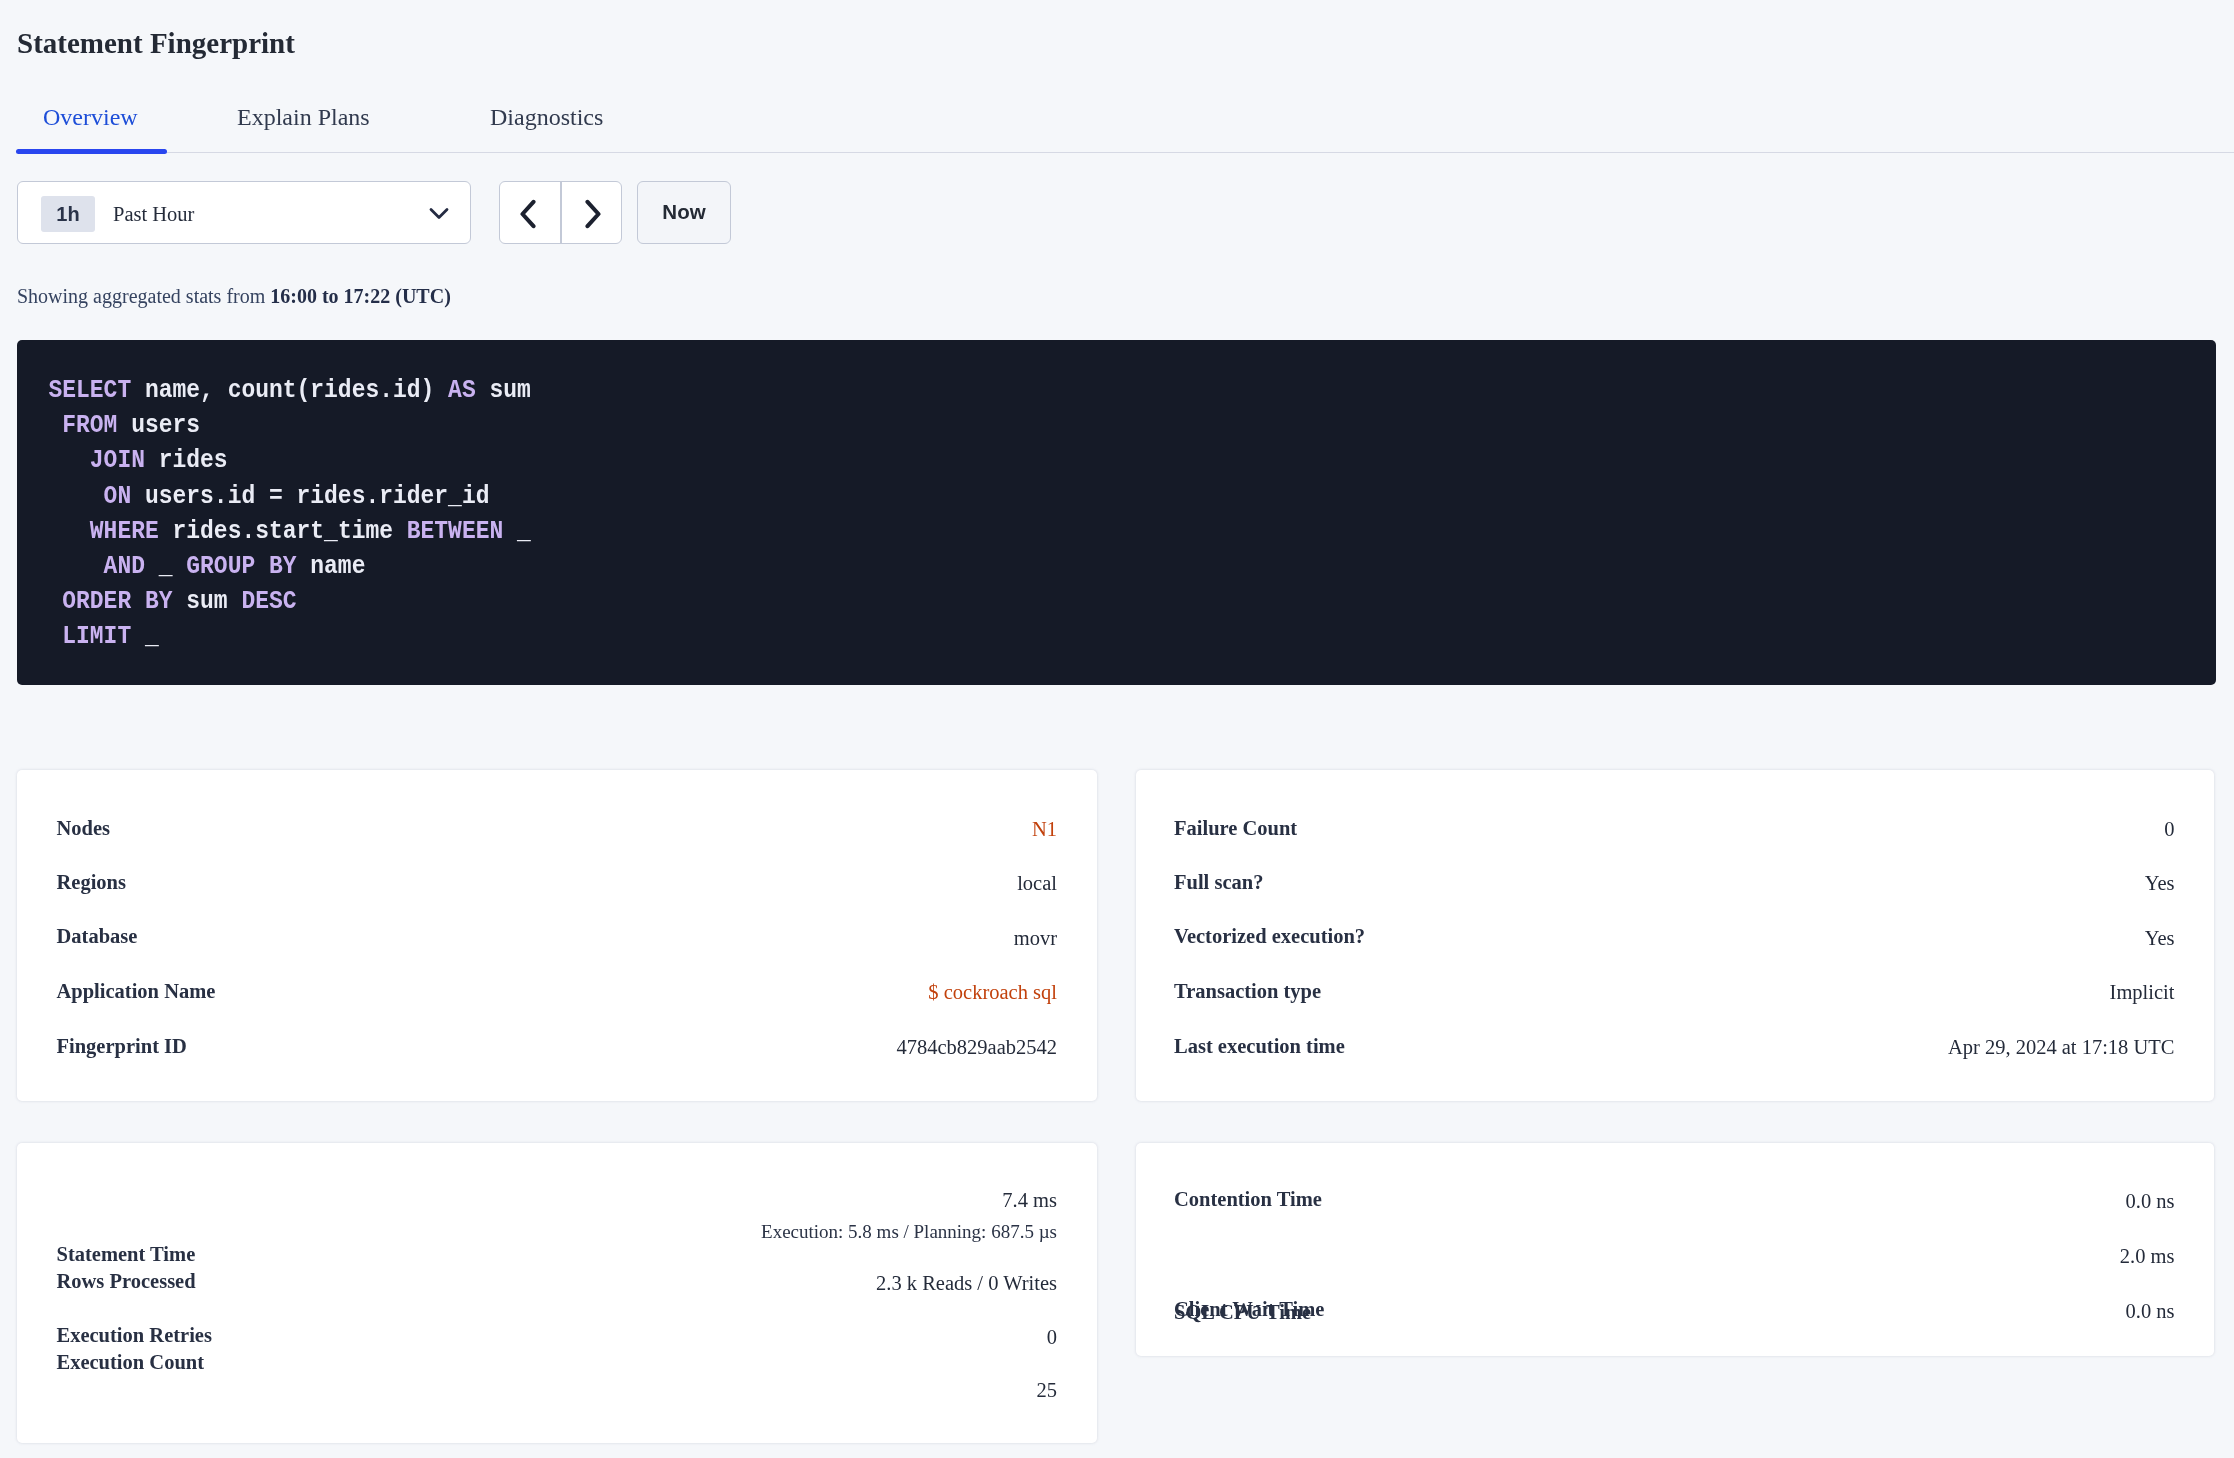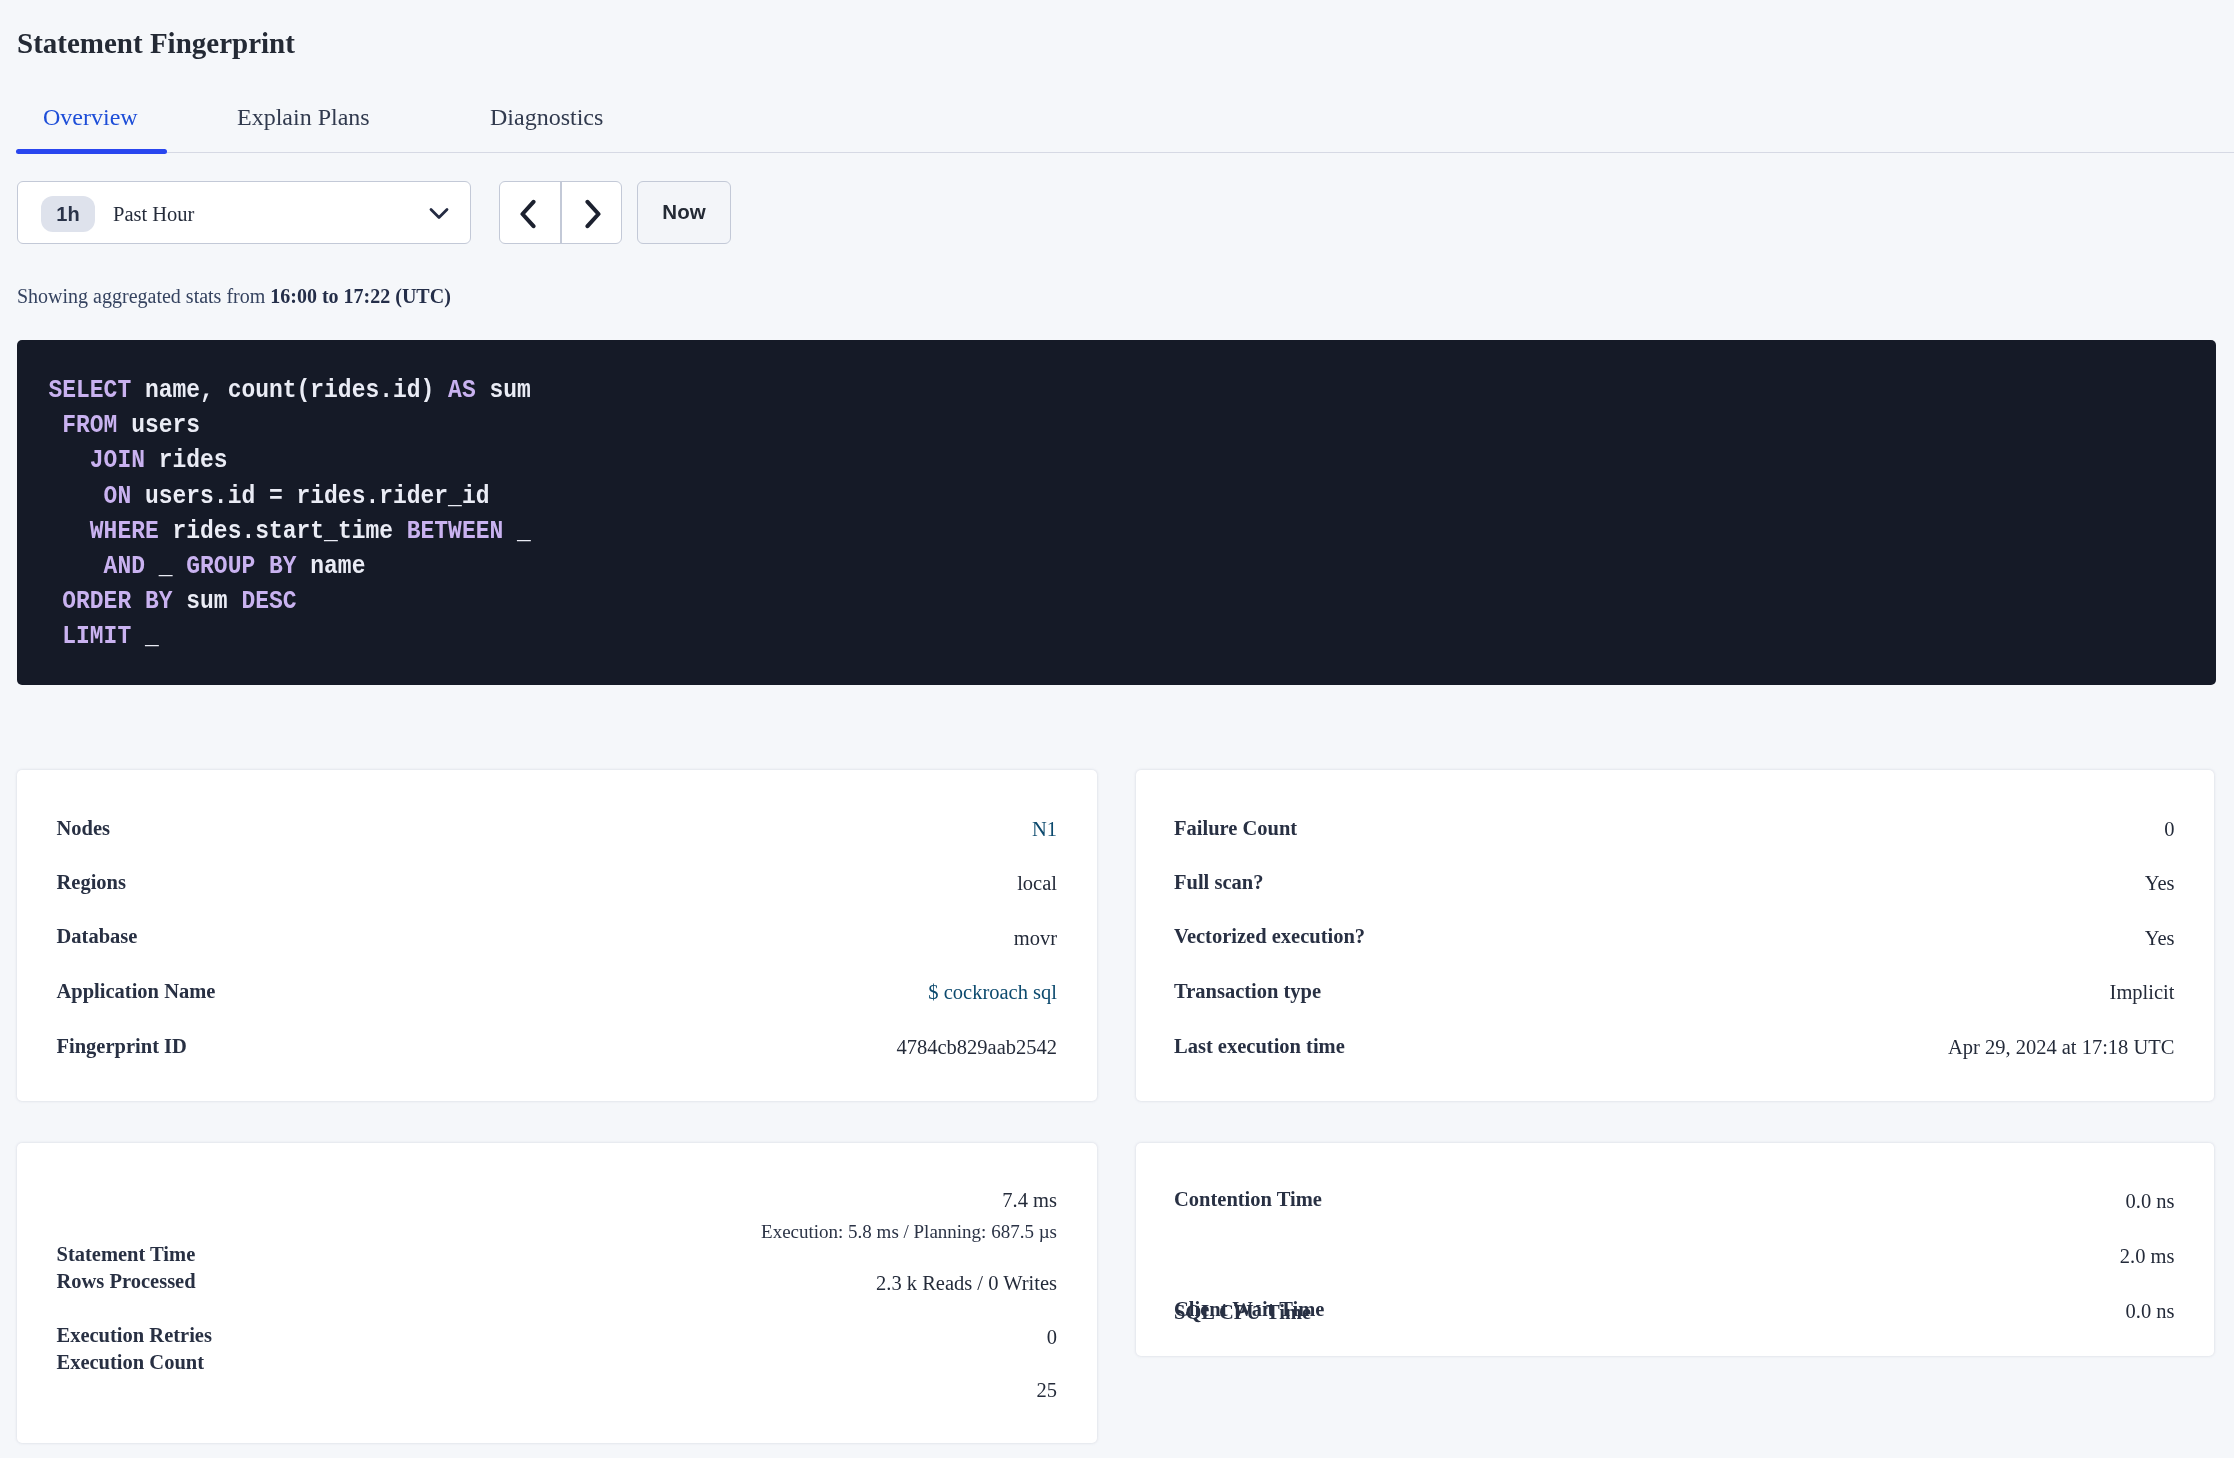--- a/index.html
+++ b/index.html
@@ -6,34 +6,34 @@
 body{position:relative;overflow:hidden;color:#242b3a;}
 .t{position:absolute;line-height:40px;white-space:nowrap;font-size:20.5px;color:#242b3a;font-family:Liberation Serif, serif;}
 .sub{font-size:19px;color:#2b3346;}
 .t.r{text-align:right;}
 .title{font-size:29px;font-weight:700;color:#242a35;}
 .tab{font-size:24px;color:#313a4e;}
 .tabactive{color:#1d4ed8;}
 .inkbar{position:absolute;left:16px;top:148.5px;width:151px;height:5px;border-radius:2.5px;background:#2946ef;z-index:3;}
 .tabline{position:absolute;left:16px;top:151.5px;width:2218px;height:1.5px;background:#d6d9e4;}
 .selbox{position:absolute;left:17px;top:181px;width:454px;height:63px;background:#fff;border:1.5px solid #c3c9d7;border-radius:6px;}
-.badge1h{position:absolute;left:41px;top:196px;width:54px;height:36px;background:#dee2ec;border-radius:12px;font-size:20px;font-weight:700;color:#2a3349;text-align:center;line-height:36px;}
+.badge1h{position:absolute;left:41px;top:196px;width:54px;height:36px;background:#dee2ec;border-radius:3px;font-size:20px;font-weight:700;color:#2a3349;text-align:center;line-height:36px;}
 .caret{position:absolute;left:429px;top:207px;}
 .btngrp{position:absolute;left:499px;top:181px;width:123px;height:63px;background:#fff;border:1.5px solid #c3c9d7;border-radius:6px;}
 .btndiv{position:absolute;left:560px;top:182px;width:1.5px;height:61px;background:#c3c9d7;}
 .chvl{position:absolute;left:519px;top:199px;}
 .chvr{position:absolute;left:584px;top:199px;}
 .nowbtn{position:absolute;left:637px;top:181px;width:94px;height:63px;background:#f3f5f9;border:1.5px solid #c3c9d7;border-radius:6px;font-size:20.5px;font-weight:700;color:#242a35;text-align:center;line-height:60px;}
 .showing{color:#354360;font-size:20px;}
 .bb{color:#242e49;font-weight:700;}
 .codewrap{position:absolute;left:17px;top:340px;width:2199px;height:345px;}
 .card{position:absolute;background:#fff;border-radius:5px;box-shadow:0 0 3px rgba(154,161,181,.38);}
 .lab{font-weight:700;color:#283043;}
 .val{font-weight:400;}
-.lnk{color:#0c4a6e;}
+.lnk{color:#c2410c;}
 </style></head>
 <body>
 <div class="t title" style="left:17px;top:22.8px">Statement Fingerprint</div>
 <div class="t tab tabactive" style="left:43px;top:96.9px">Overview</div>
 <div class="t tab" style="left:237px;top:96.9px">Explain Plans</div>
 <div class="t tab" style="left:490px;top:96.9px">Diagnostics</div>
 <div class="inkbar"></div>
 <div class="tabline"></div>
 <div class="selbox"></div>
 <div class="badge1h">1h</div>

